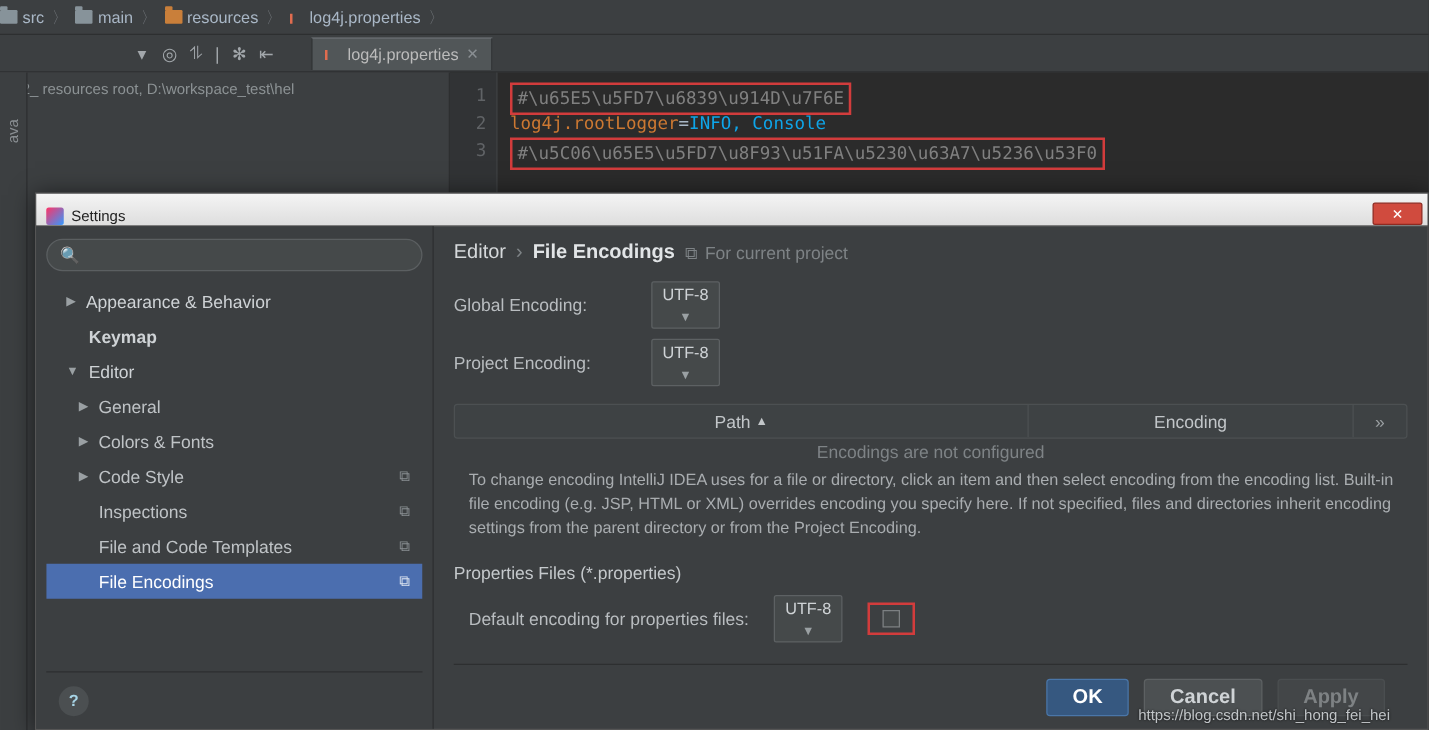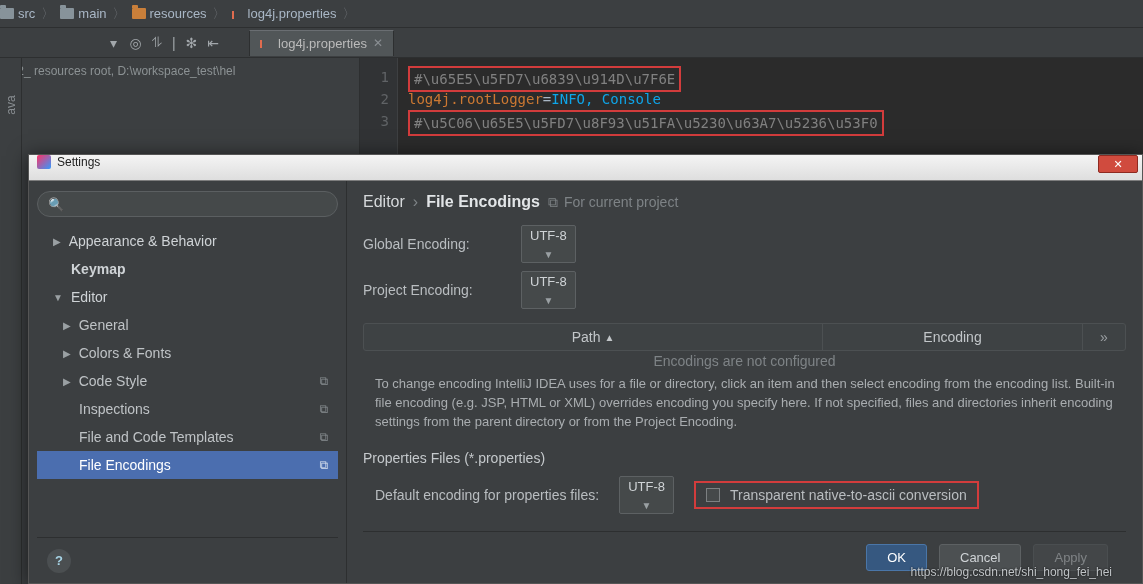--- a/index.html
+++ b/index.html
@@ -80,21 +80,21 @@
 
   
   .dlg{
     position:absolute;left:28px;top:154px;right:0;bottom:0;
     background:#3c3f41;
     box-shadow:0 2px 18px rgba(0,0,0,.6);
     display:flex;flex-direction:column;
     border:1px solid #555;
   }
   .titlebar{
-    height:26px;display:flex;align-items:flex-start;justify-content:space-between;
+    height:26px;display:flex;align-items:flex-end;justify-content:space-between;
     background:linear-gradient(#f4f4f4,#dedede);
     border-bottom:1px solid #7d7d7d;
     padding:0 4px 0 8px;
     color:#222;font-size:12px;
   }
   .titlebar .t{display:flex;align-items:center;gap:6px;}
   .closebtn{
     width:40px;height:18px;background:#d04b3e;color:#fff;
     display:flex;align-items:center;justify-content:center;
     border:1px solid #8e2a21;border-radius:2px;font-size:11px;
@@ -168,22 +168,22 @@
   }
   .chk{
     width:14px;height:14px;border:1px solid #7c8082;background:#45494a;
     display:inline-block;cursor:pointer;
   }
   .footer{
     border-top:1px solid #2d2f30;height:52px;display:flex;align-items:center;
     justify-content:flex-end;gap:12px;padding-right:18px;position:relative;
   }
   .fbtn{
-    padding:5px 20px;border-radius:3px;font-size:13px;cursor:pointer;
-    background:#4c5052;border:1px solid #5d6163;color:#cfd3d6;
+    padding:5px 20px;border-radius:3px;font-size:16px;cursor:pointer;
+    background:#4c5052;border:1px solid #5d6163;color:#cfd3d6;font-weight:bold;
   }
   .fbtn.primary{background:#365880;border-color:#4a76a8;color:#fff;}
   .watermark{
     position:absolute;right:14px;bottom:4px;color:#cfd3d6;font-size:12px;opacity:.9;
     text-shadow:0 0 2px #000;
     margin-left:15px;
   }
   .bars-icon{display:inline-flex;flex-direction:column;gap:1px;}
   .bars-icon span{width:2px;height:10px;display:inline-block;}
 </style>
@@ -361,21 +361,20 @@
 
       <div class="sect">Properties Files (*.properties)</div>
       <div class="proprow">
         <span>Default encoding for properties files:</span>
         <span class="dd">
           <span>UTF-8</span>
             <span class="car">▼</span>
         </span>
         <span class="chkwrap">
           <span class="chk"></span>
-          <span>Transparent native-to-ascii conversion</span>
         </span>
       </div>
 
       <div style="flex:1"></div>
       <div class="footer">
         <button class="fbtn primary">OK</button>
         <button class="fbtn">Cancel</button>
         <button class="fbtn" style="opacity:.45;">Apply</button>
         <span class="watermark">https://blog.csdn.net/shi_hong_fei_hei</span>
       </div>

